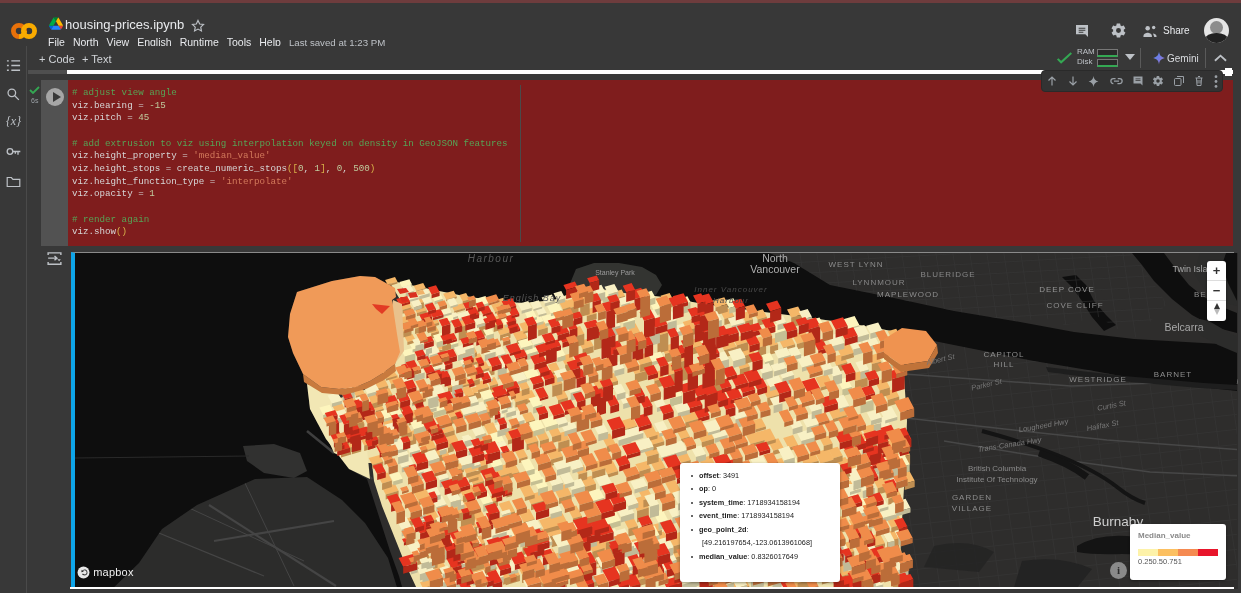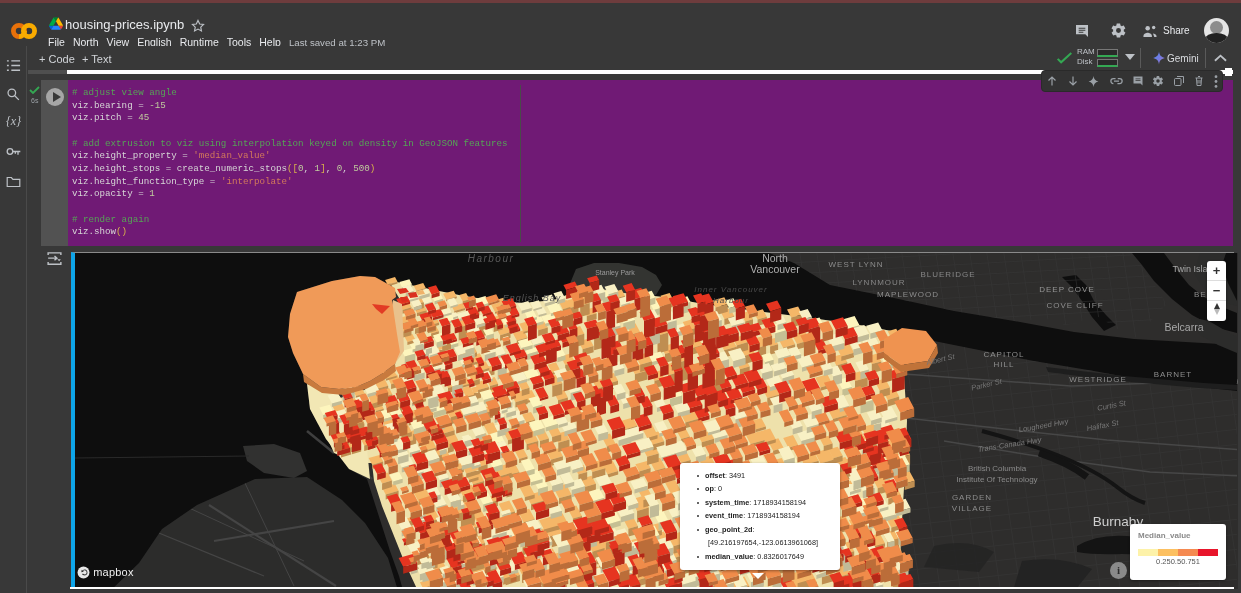--- a/index.html
+++ b/index.html
@@ -5,37 +5,37 @@
 .abs{position:absolute}
 #top-line{position:absolute;left:0;top:0;width:1241px;height:3px;background:#6e3c3d}
 #header{position:absolute;left:0;top:7px;width:1241px;height:43px;background:#383838}
 #sidebar{position:absolute;left:0;top:46px;width:27px;height:547px;background:#383838;border-right:1px solid #4a4a4a}
 .sbicon{position:absolute;left:6px;color:#bdc1c6}
 #toolbar{position:absolute;left:28px;top:46px;width:1213px;height:24px;background:#383838}
 #title{position:absolute;left:65px;top:10px;color:#e8eaed;font-size:13px}
 #menus{position:absolute;left:48px;top:29px;color:#e8eaed;font-size:10.5px}
 #menus span{margin-right:8px}
 #lastsaved{color:#bdc1c6;text-decoration:underline;font-size:9.7px}
-#cell{position:absolute;left:41px;top:80px;width:1192px;height:166px;background:#701a75}
+#cell{position:absolute;left:41px;top:80px;width:1192px;height:166px;background:#7f1d1d}
 #gutter{position:absolute;left:0px;top:0px;width:27px;height:166px;background:#525252}
 #code{position:absolute;left:31px;top:7px;font-family:"Liberation Mono",monospace;font-size:9.2px;line-height:12.65px;color:#d6d6d6;white-space:pre}
 #whiteline{position:absolute;left:67px;top:70px;width:1166px;height:4px;background:#fff}
 #grayline{position:absolute;left:28px;top:70px;width:39px;height:4px;background:#4f4f4f}
 #celltools{position:absolute;left:1041px;top:70px;width:182px;height:22px;background:#333;border:1px solid #2a2a2a;border-radius:4px;display:flex;align-items:center;justify-content:space-around;color:#9aa0a6}
 #map{position:absolute;left:71px;top:252px;width:1163px;height:336px;border-left:4px solid #0ea5e9;border-top:1px solid #8a8a8a}
 #mapbottom{position:absolute;left:70px;top:587px;width:1164px;height:2px;background:#fff}
 .wbox{position:absolute;background:#fff;border-radius:3px;box-shadow:0 1px 3px rgba(0,0,0,.4)}
-#tooltip{left:680px;top:463px;width:160px;height:107px;font-size:7.3px;color:#222;padding:6px 0 0 10px;line-height:13.45px}
+#tooltip{left:680px;top:463px;width:160px;height:119px;font-size:7.3px;color:#222;padding:6px 0 0 4px;line-height:13.45px}
 #tooltip b{font-weight:bold}
 #tooltip .bu{display:inline-block;width:2px;height:2px;background:#333;border-radius:50%;margin:0 6px 1px 7px}
 #legend{left:1130px;top:524px;width:96px;height:56px}
 #legend .t{color:#8a8a8a;font-weight:bold;font-size:8px;margin:7px 0 0 8px}
 #legend .bar{display:flex;margin:9px 8px 0 8px;height:7px}
 #legend .bar div{flex:1}
-#legend .nums{display:flex;margin:1px 8px 0 8px;font-size:7.5px;color:#555;justify-content:center}
+#legend .nums{display:flex;margin:1px 8px 0 8px;font-size:7.5px;color:#555;justify-content:flex-start}
 #zoomctl{left:1207px;top:261px;width:19px;height:60px;color:#333}
 #zoomctl div{height:20px;text-align:center;font-weight:bold;font-size:13px;line-height:19px}
 #mapboxlogo{position:absolute;left:77px;top:566px;color:#efefef;font-size:11px;letter-spacing:.2px}
 #infoi{position:absolute;left:1110px;top:562px;width:17px;height:17px;border-radius:50%;background:#8a8a8a;color:#2d2d2d;text-align:center;font-size:11px;font-weight:bold;line-height:17px;font-family:"Liberation Serif",serif}
 </style></head>
 <body>
 <div id="top-line"></div>
 <div id="header">
   <svg class="abs" style="left:10px;top:14px" width="28" height="20" viewBox="0 0 28 20">
     <g fill="none">

